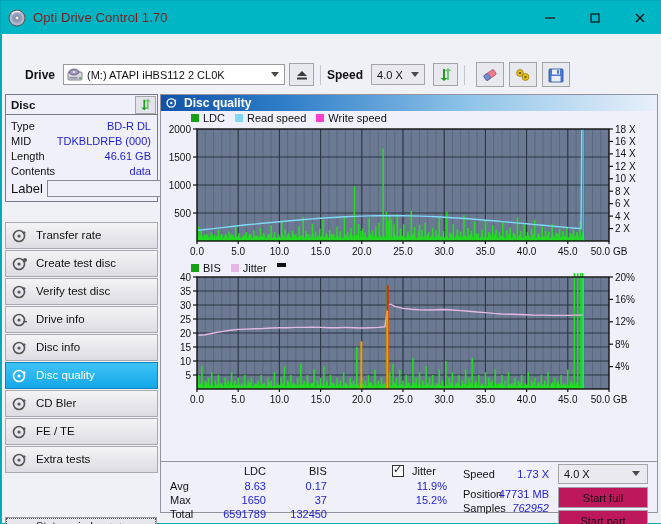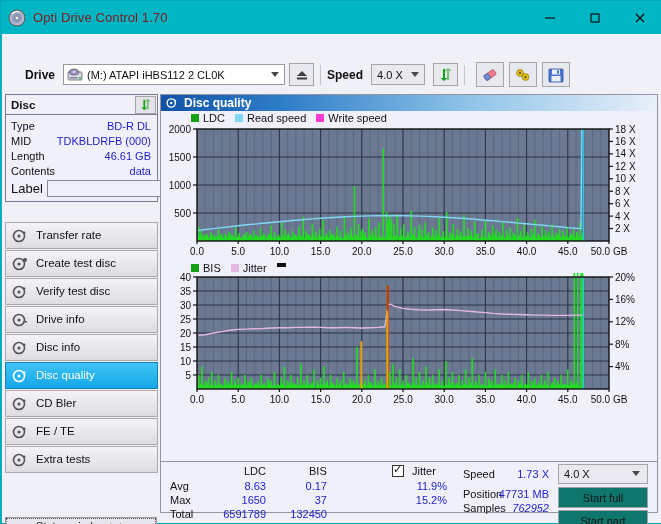--- a/index.html
+++ b/index.html
@@ -183,21 +183,21 @@
   #jitter-check:after {
     content: "✓"; position: absolute; left: 0px; top: -3px; font-size: 11px; color: #111;
   }
   #speed-select {
     position: absolute; left: 397px; top: 2px; width: 90px; height: 20px;
     background: #e9e9ef; border: 1px solid #a5a5a5; font-size: 11px; color: #111;
     padding-left: 5px; line-height: 18px;
   }
   .act-btn {
     position: absolute; left: 397px; width: 90px; height: 21px;
-    background: #0f766e; border: 1px solid #a0a0a8;
+    background: #be185d; border: 1px solid #a0a0a8;
     font-size: 11px; color: #111;
     display: flex; align-items: center; justify-content: center;
   }
 </style>
 </head>
 <body>
 
 <div id="app">
 
   <div id="titlebar">

